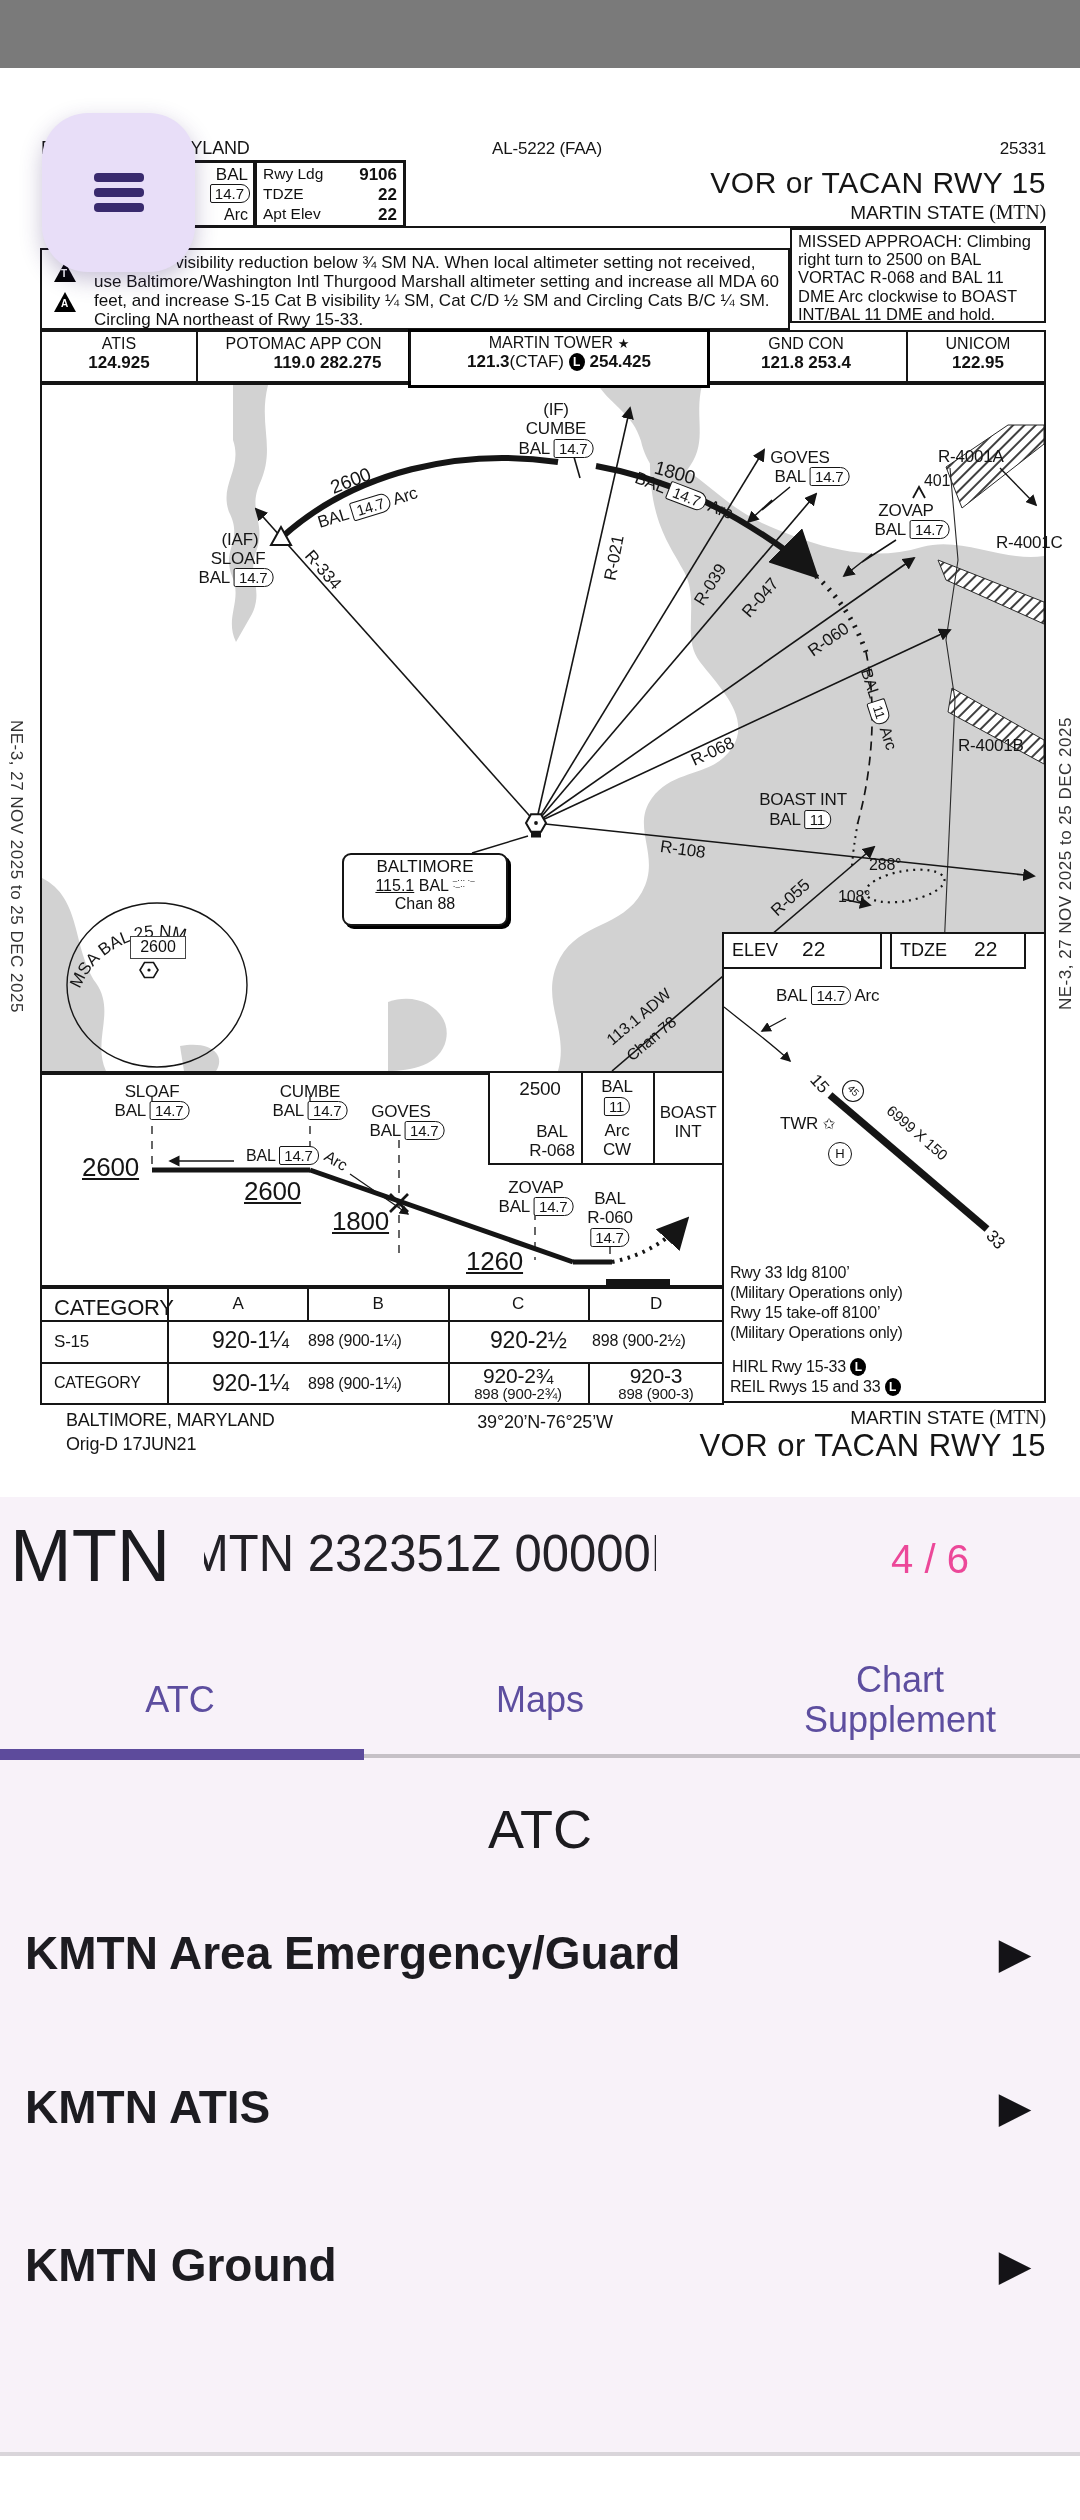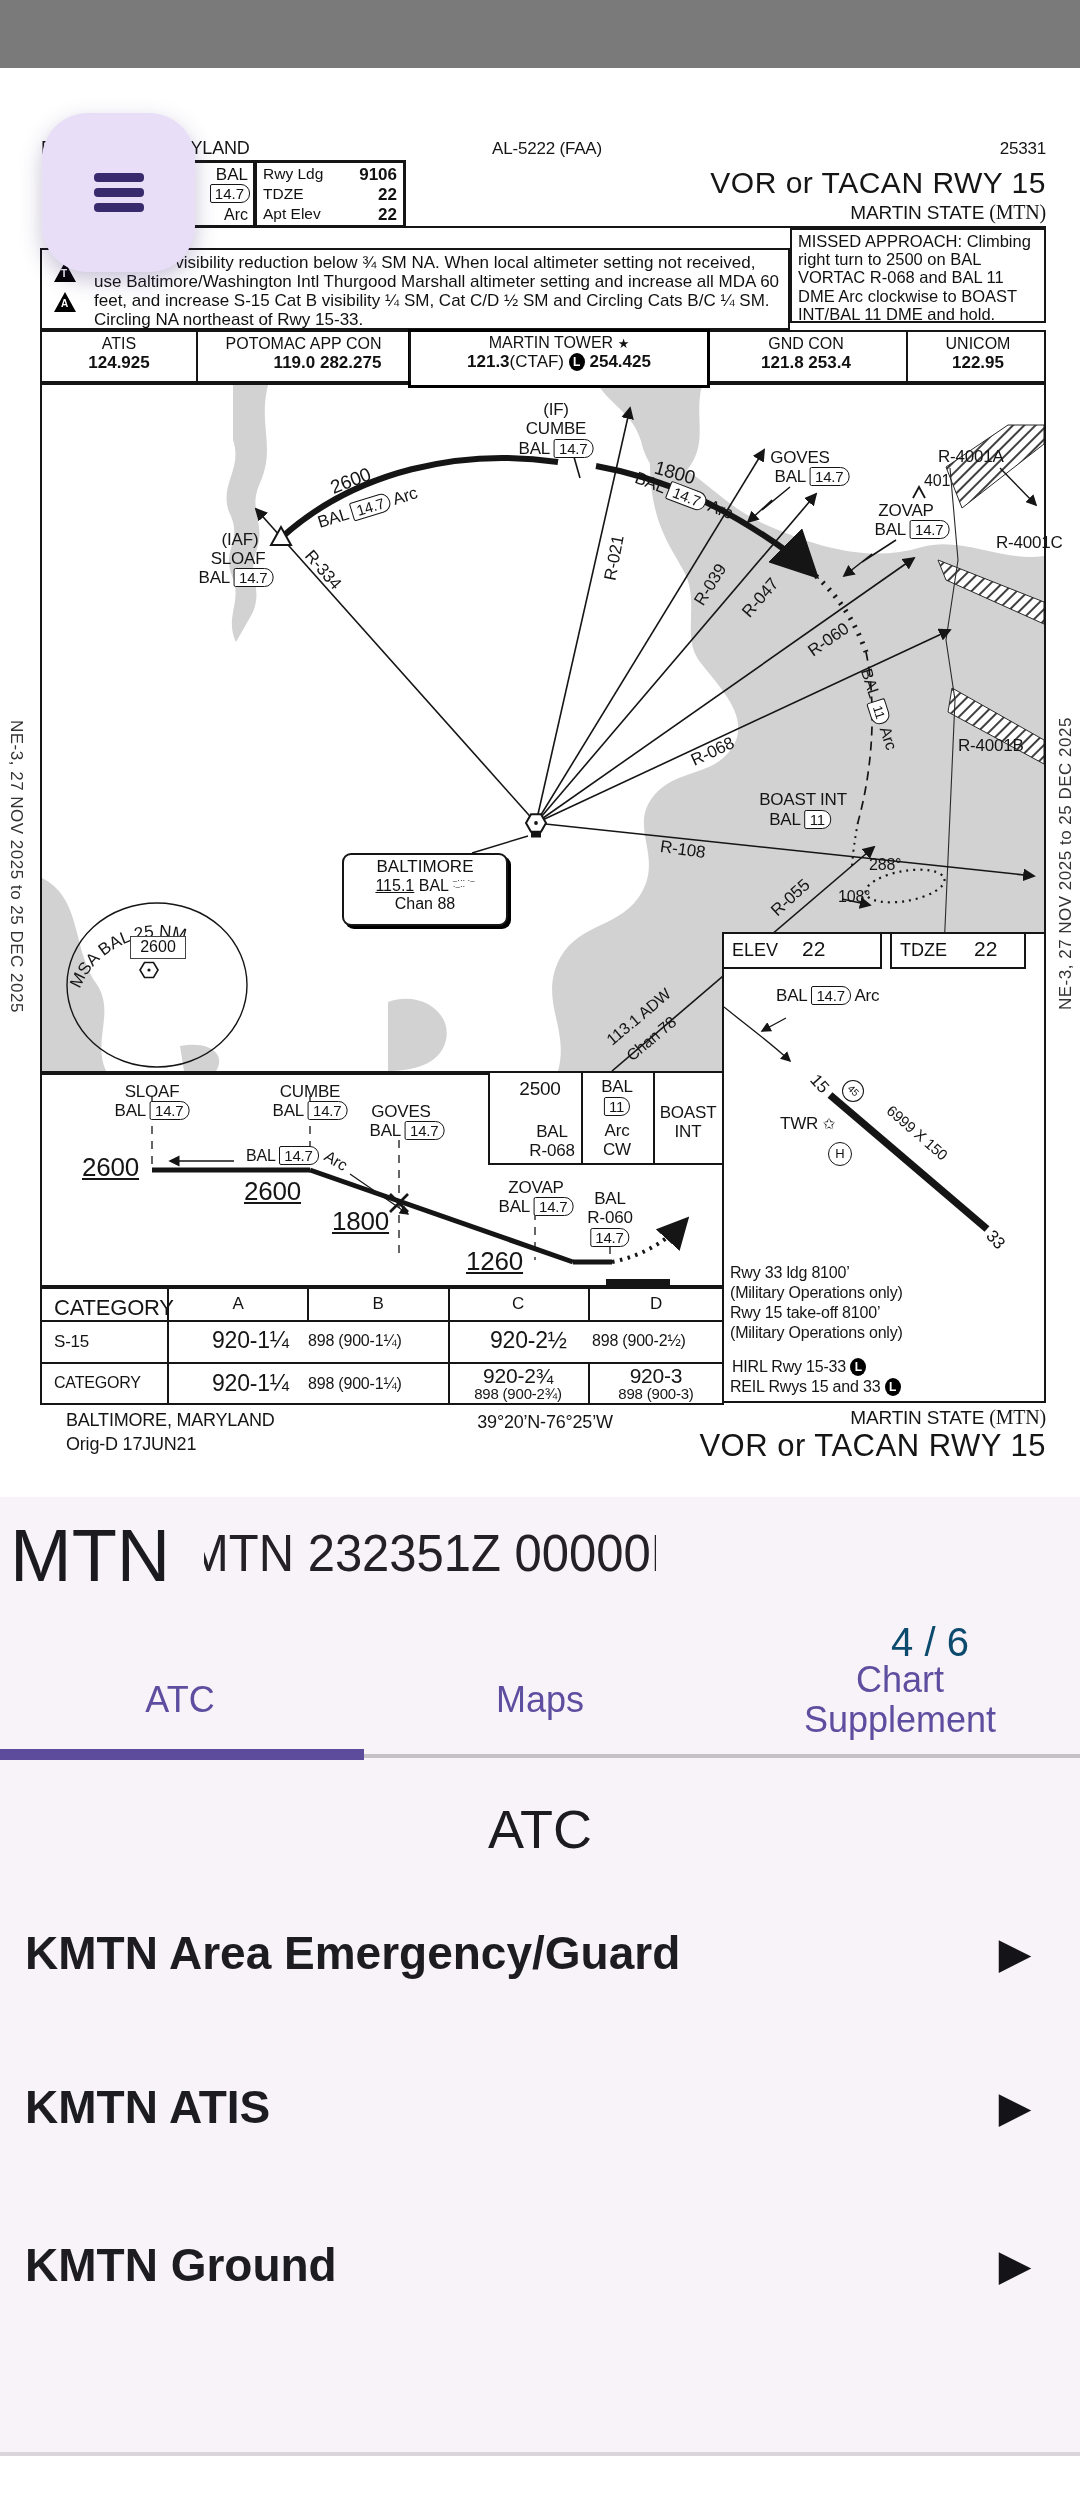--- a/index.html
+++ b/index.html
@@ -25,21 +25,21 @@
   .tri span{position:absolute;left:-4px;top:6px;width:8px;color:#fff;font-size:10px;font-weight:bold;}
   .vline{position:absolute;background:#151515;z-index:2;}
   .hline{position:absolute;background:#151515;z-index:2;}
   .margintxt{position:absolute;font-size:17px;color:#333;white-space:nowrap;letter-spacing:.5px;z-index:2;}
   .serif{font-family:"Liberation Serif",serif;}
   
   #apppanel{left:0;top:1497px;width:1080px;height:955px;background:#f8f2f9;z-index:5;}
   #appcode{left:10px;top:1513px;font-size:74px;color:#1b1b1f;z-index:6;}
   #metarclip{left:204px;top:1524px;width:452px;height:62px;overflow:hidden;z-index:6;}
   #metartxt{font-size:51px;color:#232127;white-space:nowrap;margin-left:-16px;transform:scaleX(.96);transform-origin:left;}
-  #pageind{left:830px;top:1620px;width:200px;text-align:center;font-size:40px;color:#0c4a6e;z-index:6;}
+  #pageind{left:830px;top:1537px;width:200px;text-align:center;font-size:40px;color:#ec4899;z-index:6;}
   .tab{position:absolute;top:1650px;width:360px;height:100px;background:none;border:none;cursor:pointer;
        color:#5d4e9f;font-size:36px;font-weight:500;font-family:"Liberation Sans",sans-serif;z-index:6;
        display:flex;flex-direction:column;align-items:center;justify-content:center;line-height:40px;}
   #tabind{left:0;top:1749px;width:364px;height:11px;background:#5d4b9c;z-index:7;}
   #tabline{left:0;top:1754px;width:1080px;height:4px;background:#c6c1c7;z-index:6;}
   #atchead{left:0;top:1798px;width:1080px;text-align:center;font-size:54px;color:#1c1b1f;z-index:6;}
   .item{position:absolute;left:0;width:1080px;height:110px;background:none;border:none;cursor:pointer;
         display:flex;align-items:center;justify-content:space-between;padding:0 50px 0 25px;box-sizing:border-box;z-index:6;font-weight:bold;}
   .itemtxt{font-size:46px;color:#1d1c21;font-family:"Liberation Sans",sans-serif;}
   .play{font-size:40px;color:#141317;}

